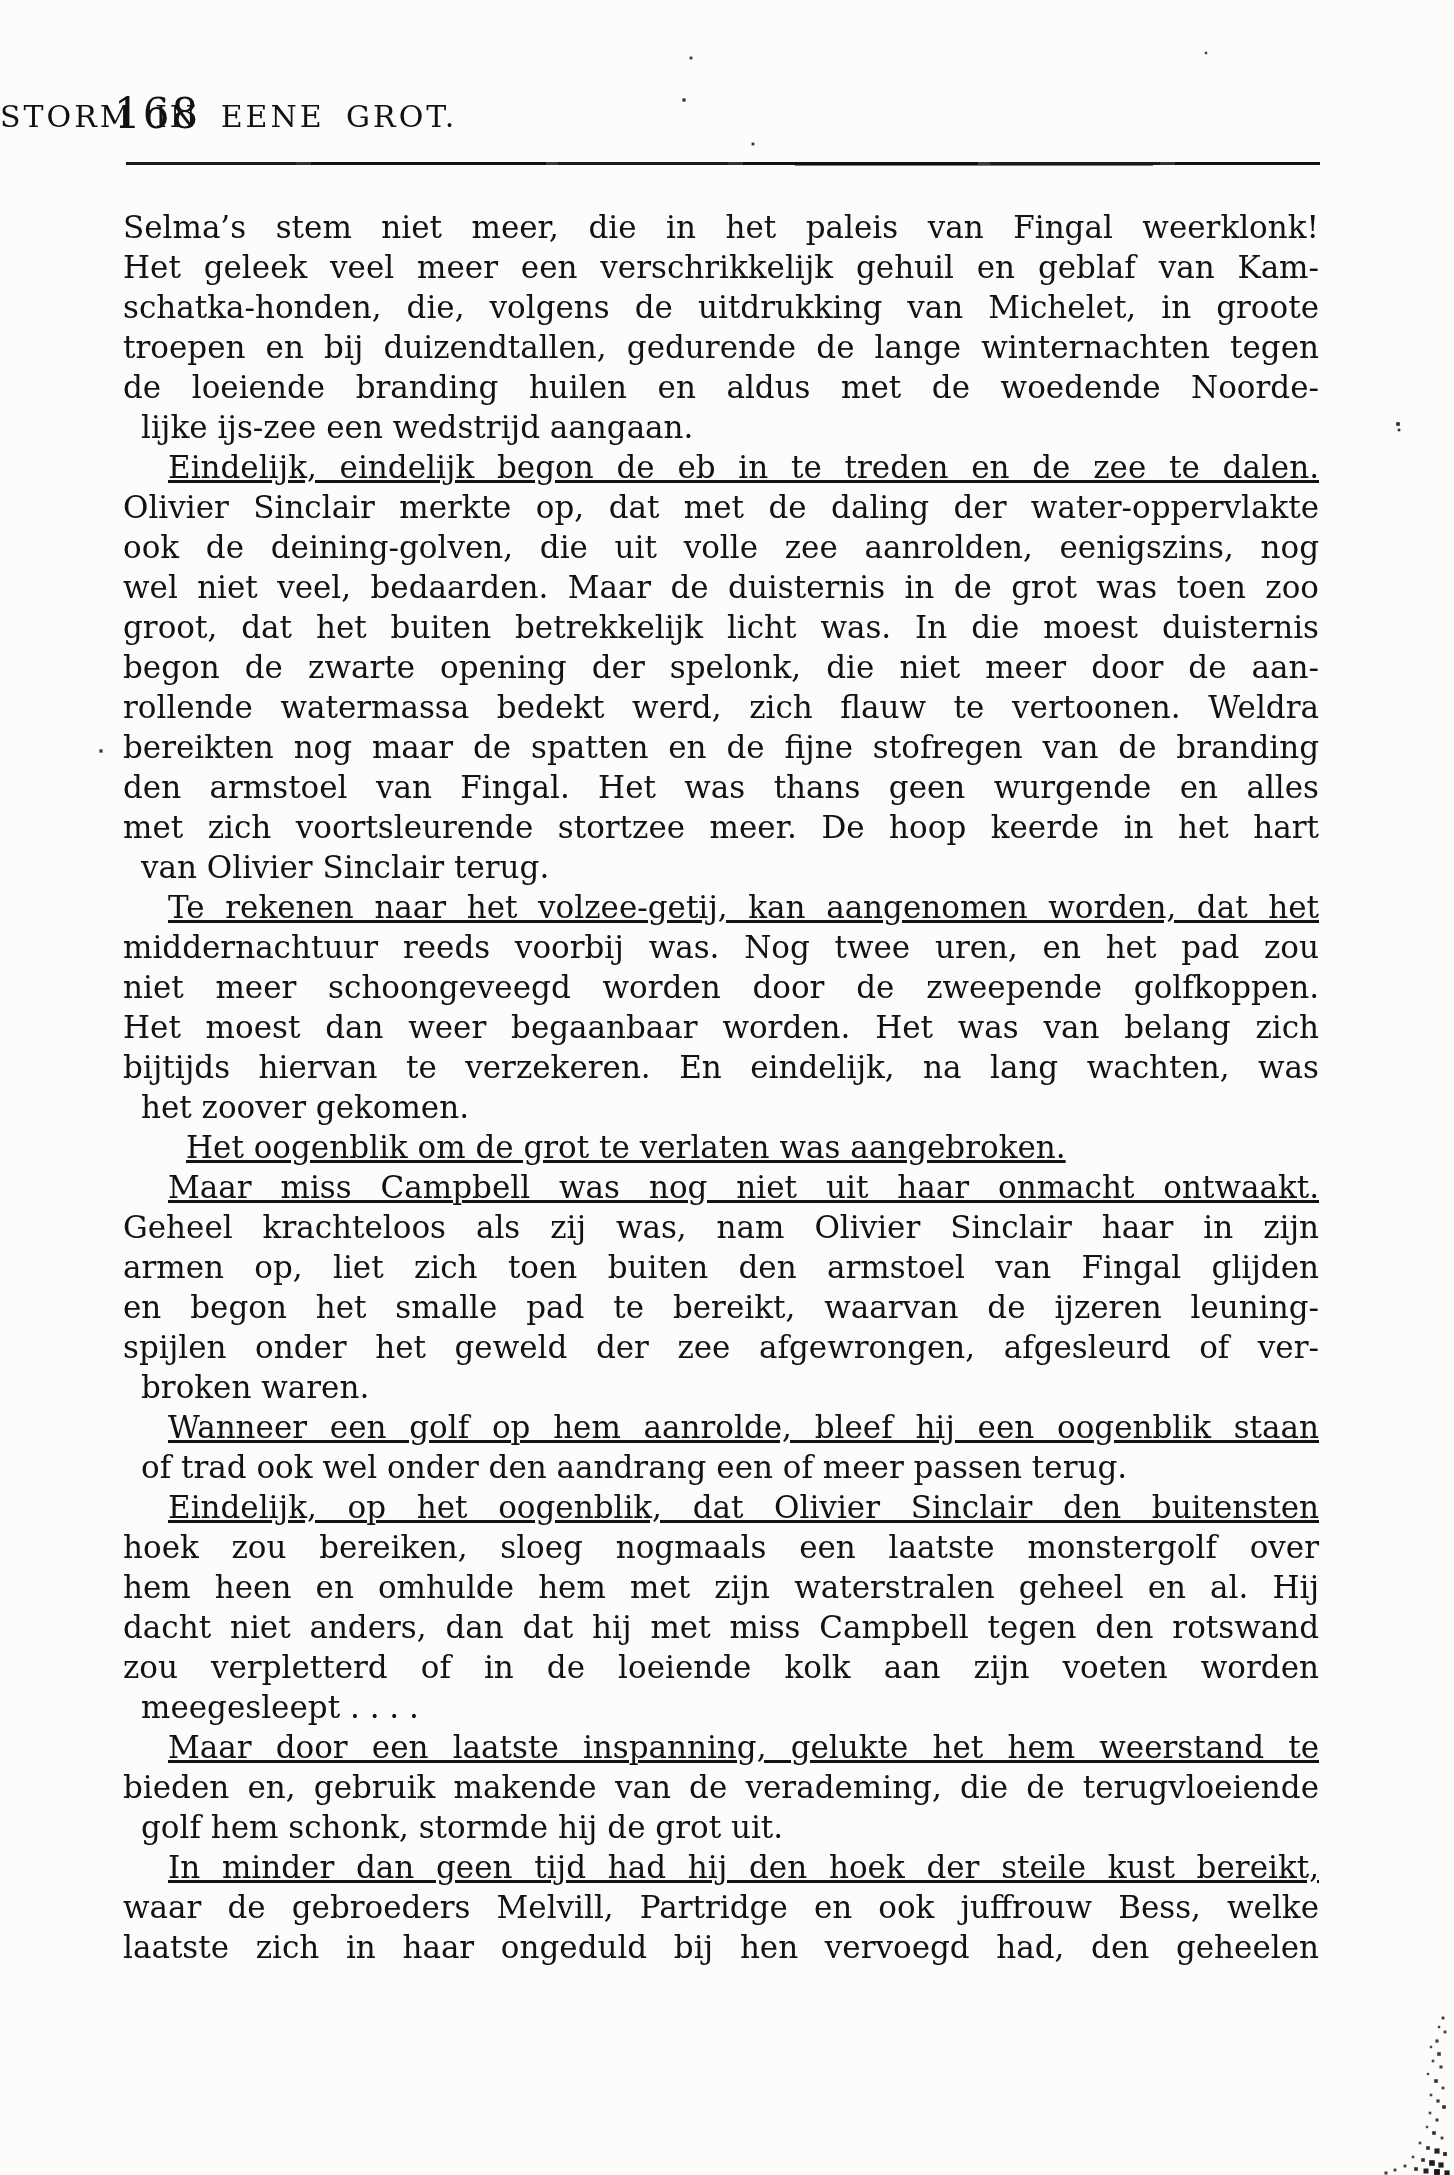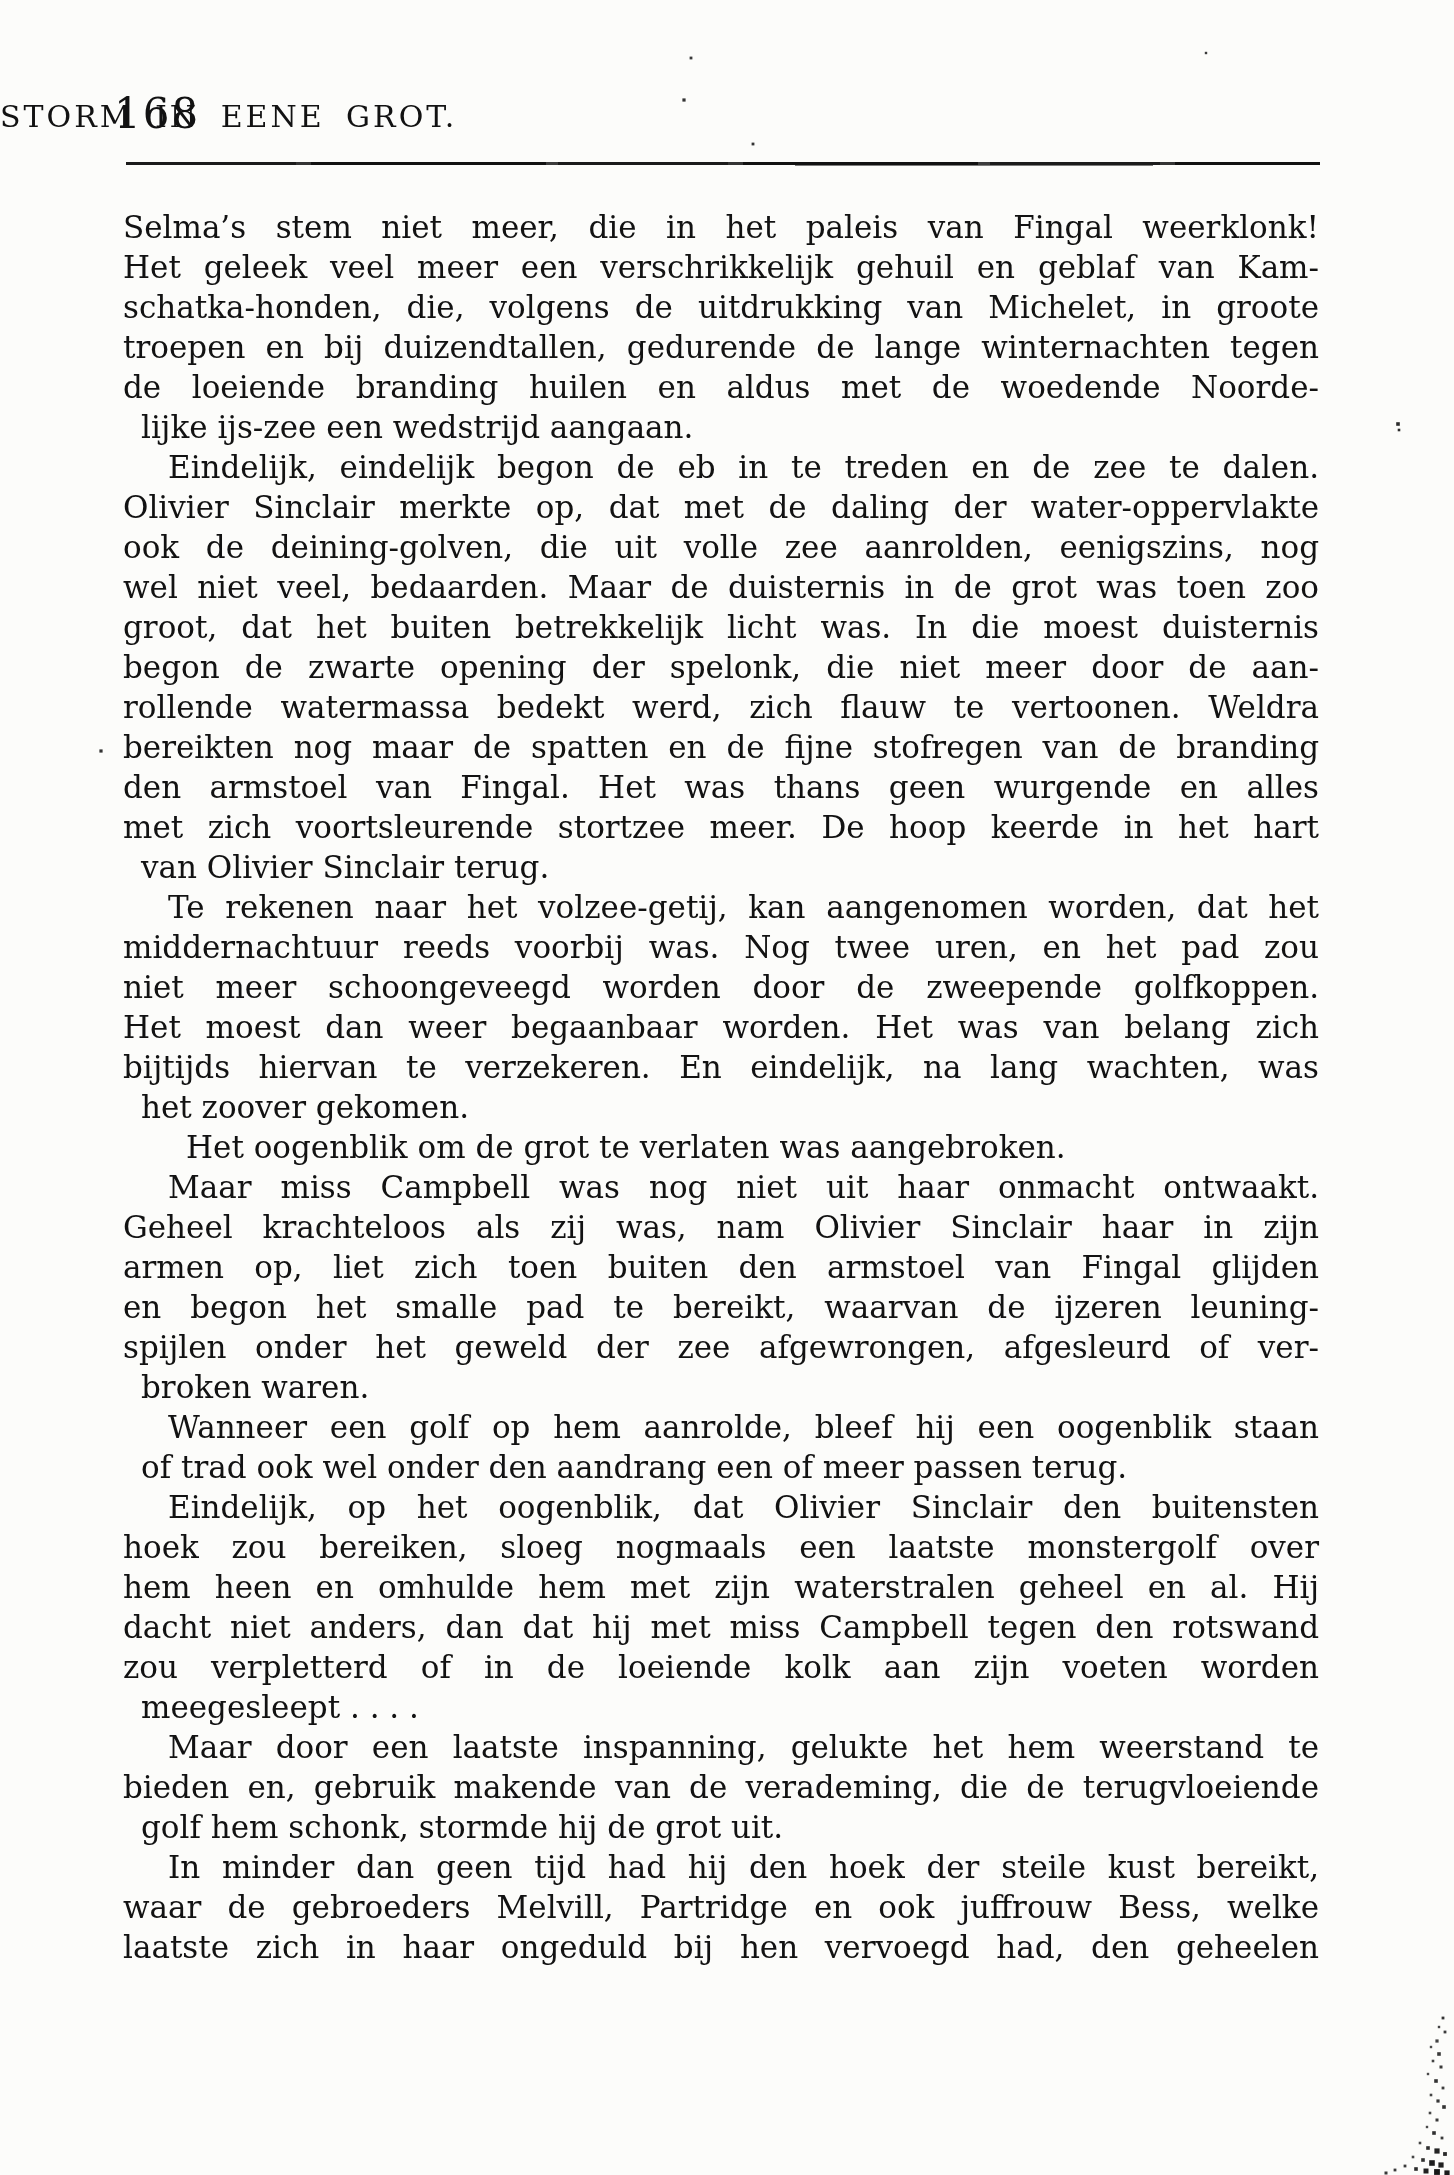--- a/index.html
+++ b/index.html
@@ -76,21 +76,21 @@
     width: 1196px;
   }
   .line {
     height: 40px;
     line-height: 40px;
     font-size: 31px;
     text-align: justify;
     text-align-last: justify;
     white-space: nowrap;
   }
-  .line.indent { text-indent: 45px; }
+  .line.indent { text-indent: 45px; text-decoration: underline; }
   .line.pend {
     text-align: left;
     text-align-last: auto;
     margin-left: 18px;
   }
   
   .speckles {
     position: absolute;
     left: 0; top: 0;
     width: 2px; height: 2px;

